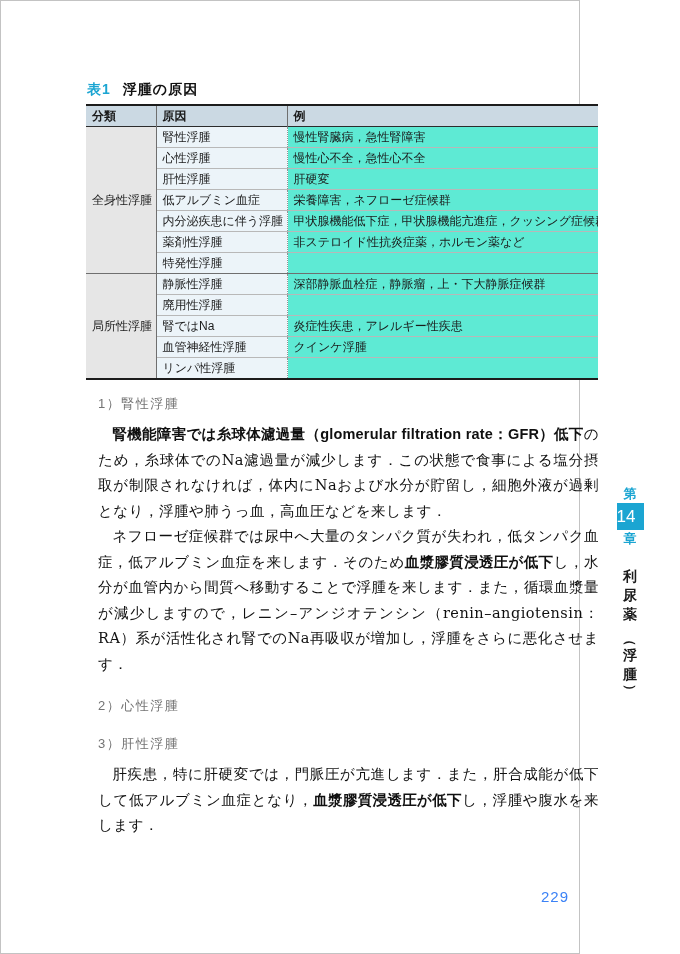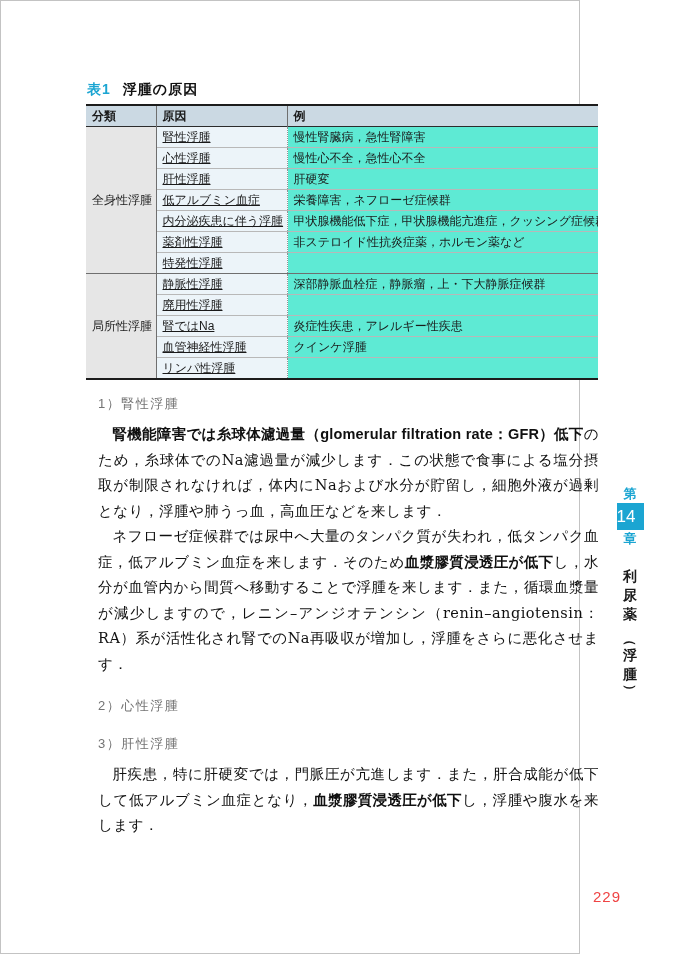--- a/index.html
+++ b/index.html
@@ -38,21 +38,20 @@
   table.causes-table th { font-weight:bold; }
   table.causes-table th + th { border-left:1px solid #6f6f6f; }
   table.causes-table tbody { border-bottom:2px solid #1c1c1c; }
   td.col-class {
     background:var(--class-bg,#e6e6e6); font-weight:bold;
     border-right:1px solid #6f6f6f; vertical-align:middle;
   }
   td.col-cause {
     background:var(--cause-bg,#ecf4f9);
     border-right:1px dotted #8f8f8f;
-    text-decoration:underline;
   }
   td.col-example { background:#5eead4; }
   tbody tr + tr td { border-top:1px solid #b8b8b8; }
   tbody tr.group-start td { border-top:1px solid #6f6f6f; }
 
   
   .content { position:absolute; left:97px; top:394px; width:501px; }
   .section { margin-bottom:20px; }
   .section h3 {
     margin:0 0 9px 0; font-size:13px; font-weight:normal;
@@ -83,22 +82,22 @@
   }
   .ch-title { margin-top:20px; font-weight:bold; font-size:14px; color:#1a1a1a; }
   .ch-title .vch { height:19px; line-height:19px; }
   .ch-title .vch.rot {
     transform:rotate(90deg); height:13px; line-height:13px; font-size:13px;
   }
   .ch-title .vch.gap { margin-top:9px; }
 
   
   .page-number {
-    position:absolute; left:592px; top:887px;
-    font-size:15px; letter-spacing:1px; color:#ef4444;
+    position:absolute; left:540px; top:887px;
+    font-size:15px; letter-spacing:1px; color:#3b82f6;
   }
 </style>
 </head>
 <body>
 
 <div class="page">
 
   <div class="table-caption">
     <span class="tlabel">表1</span><span class="ttext">浮腫の原因</span>
   </div>

